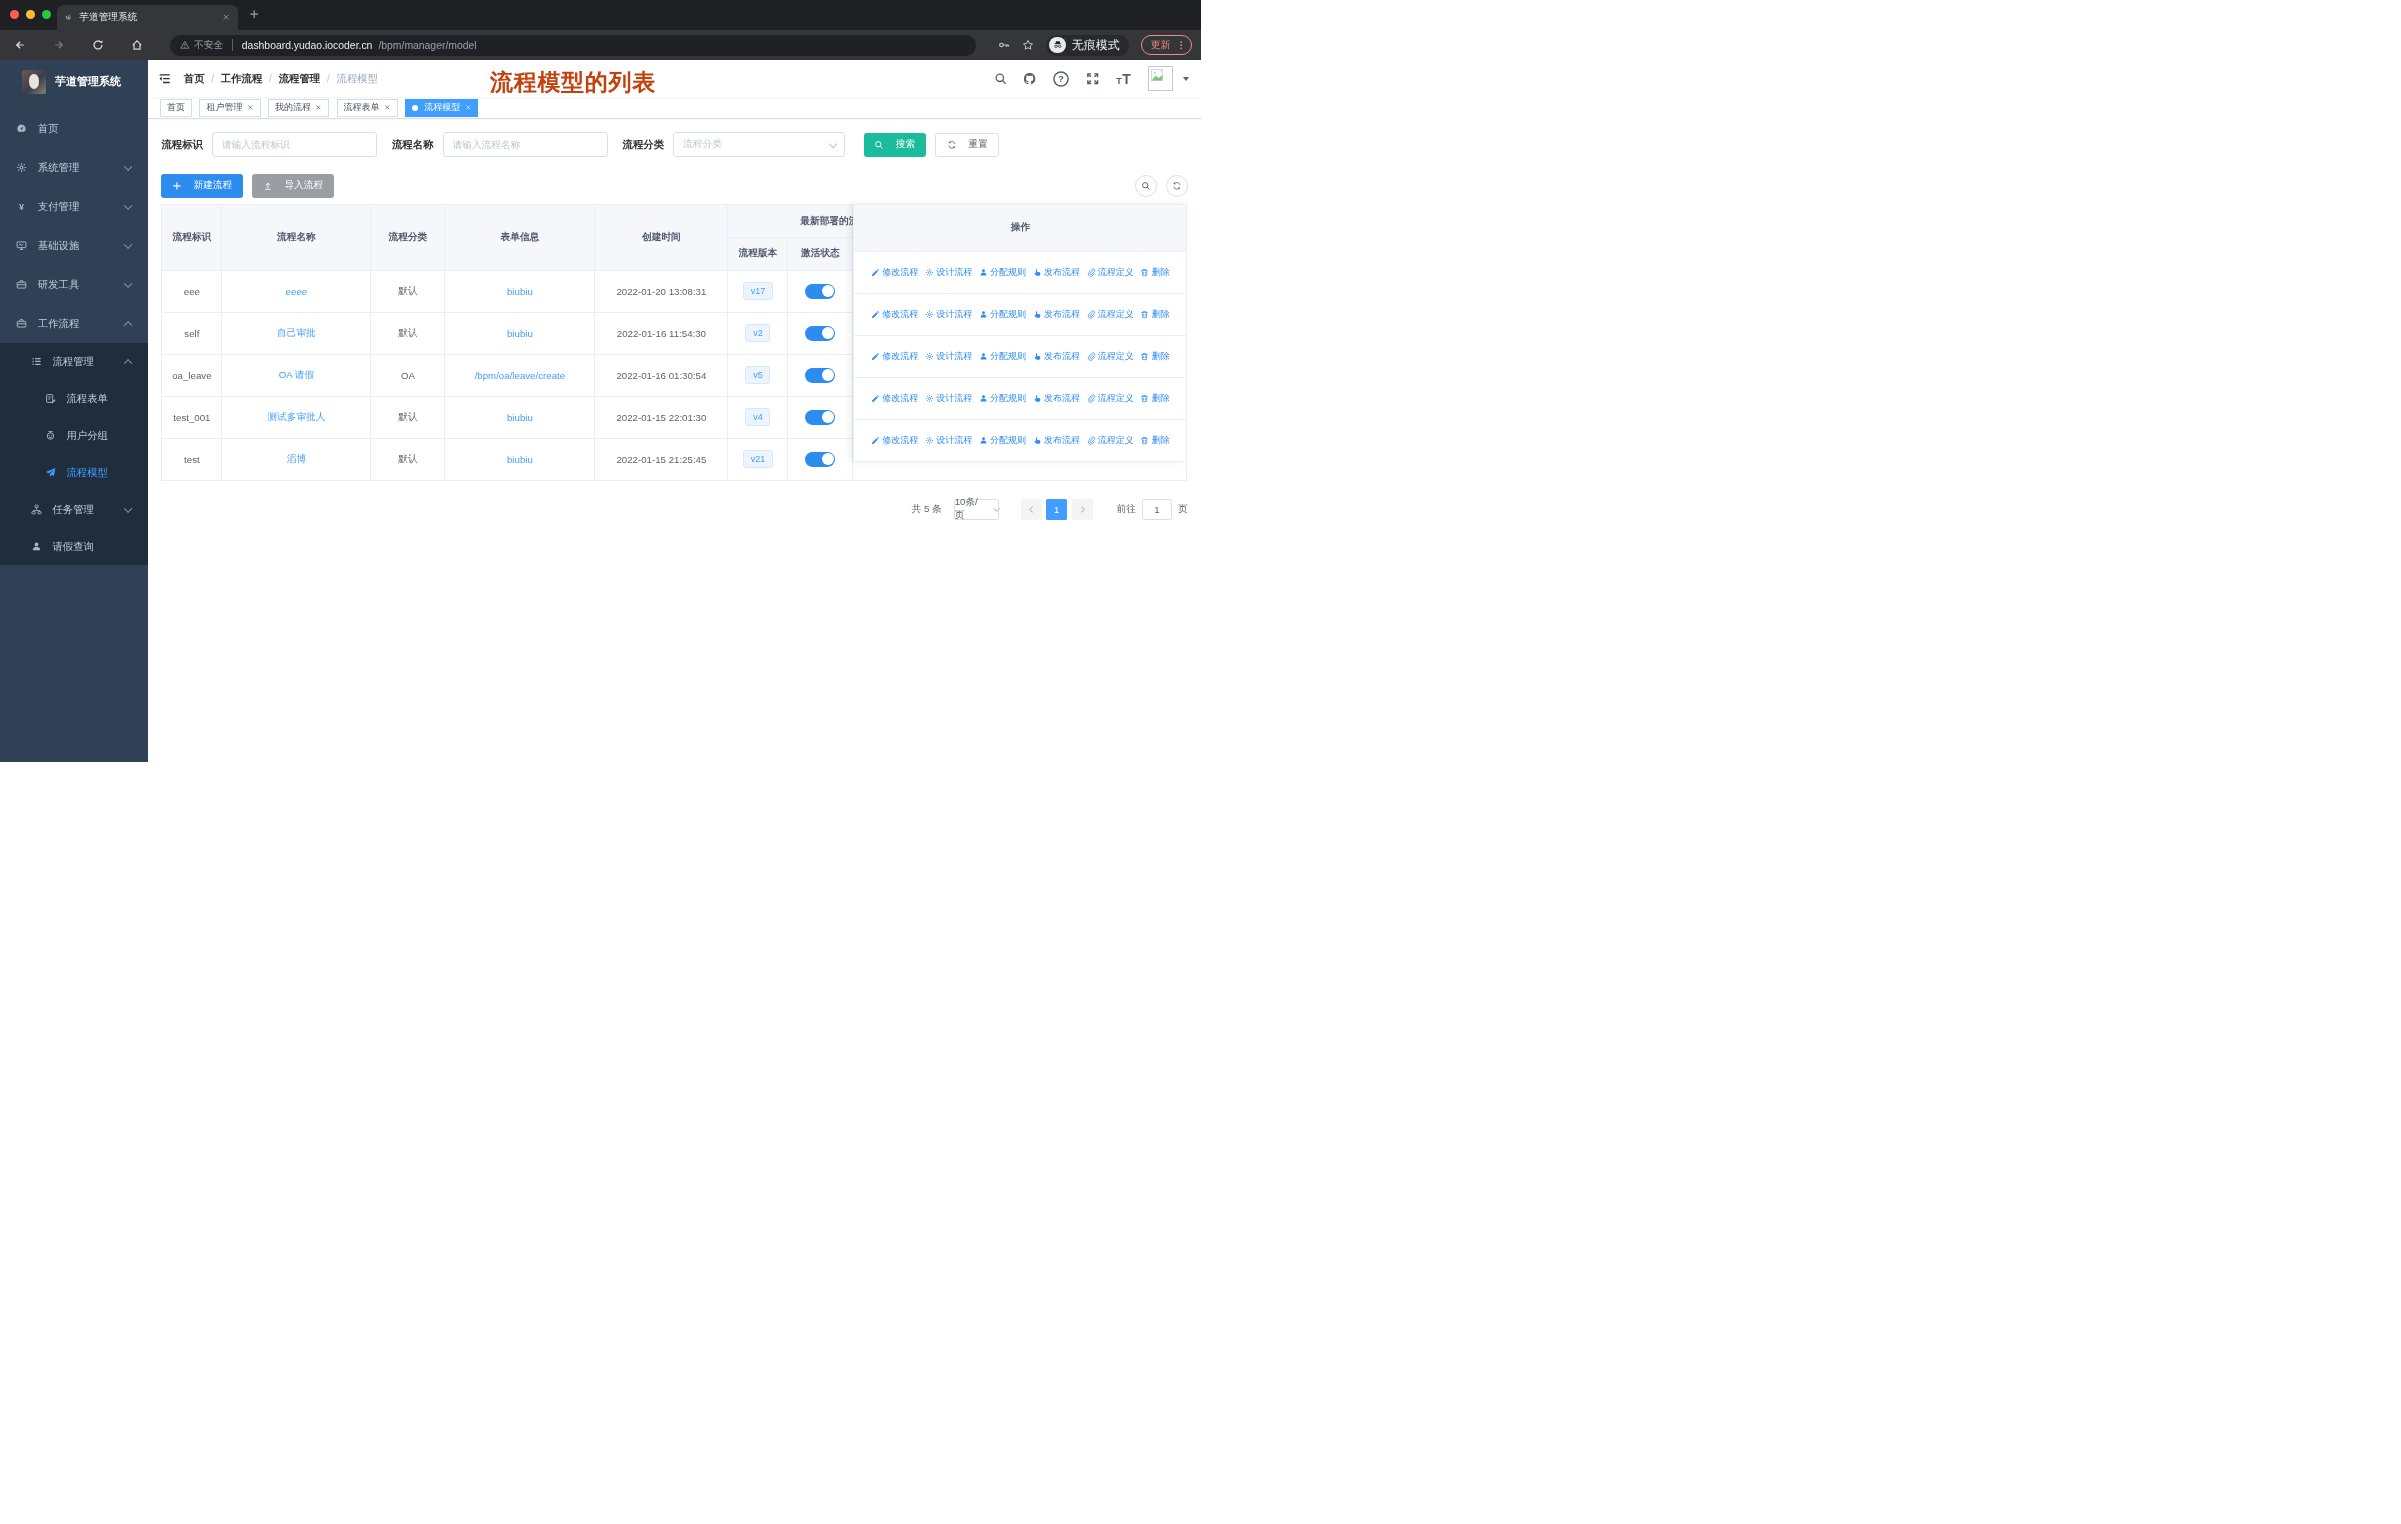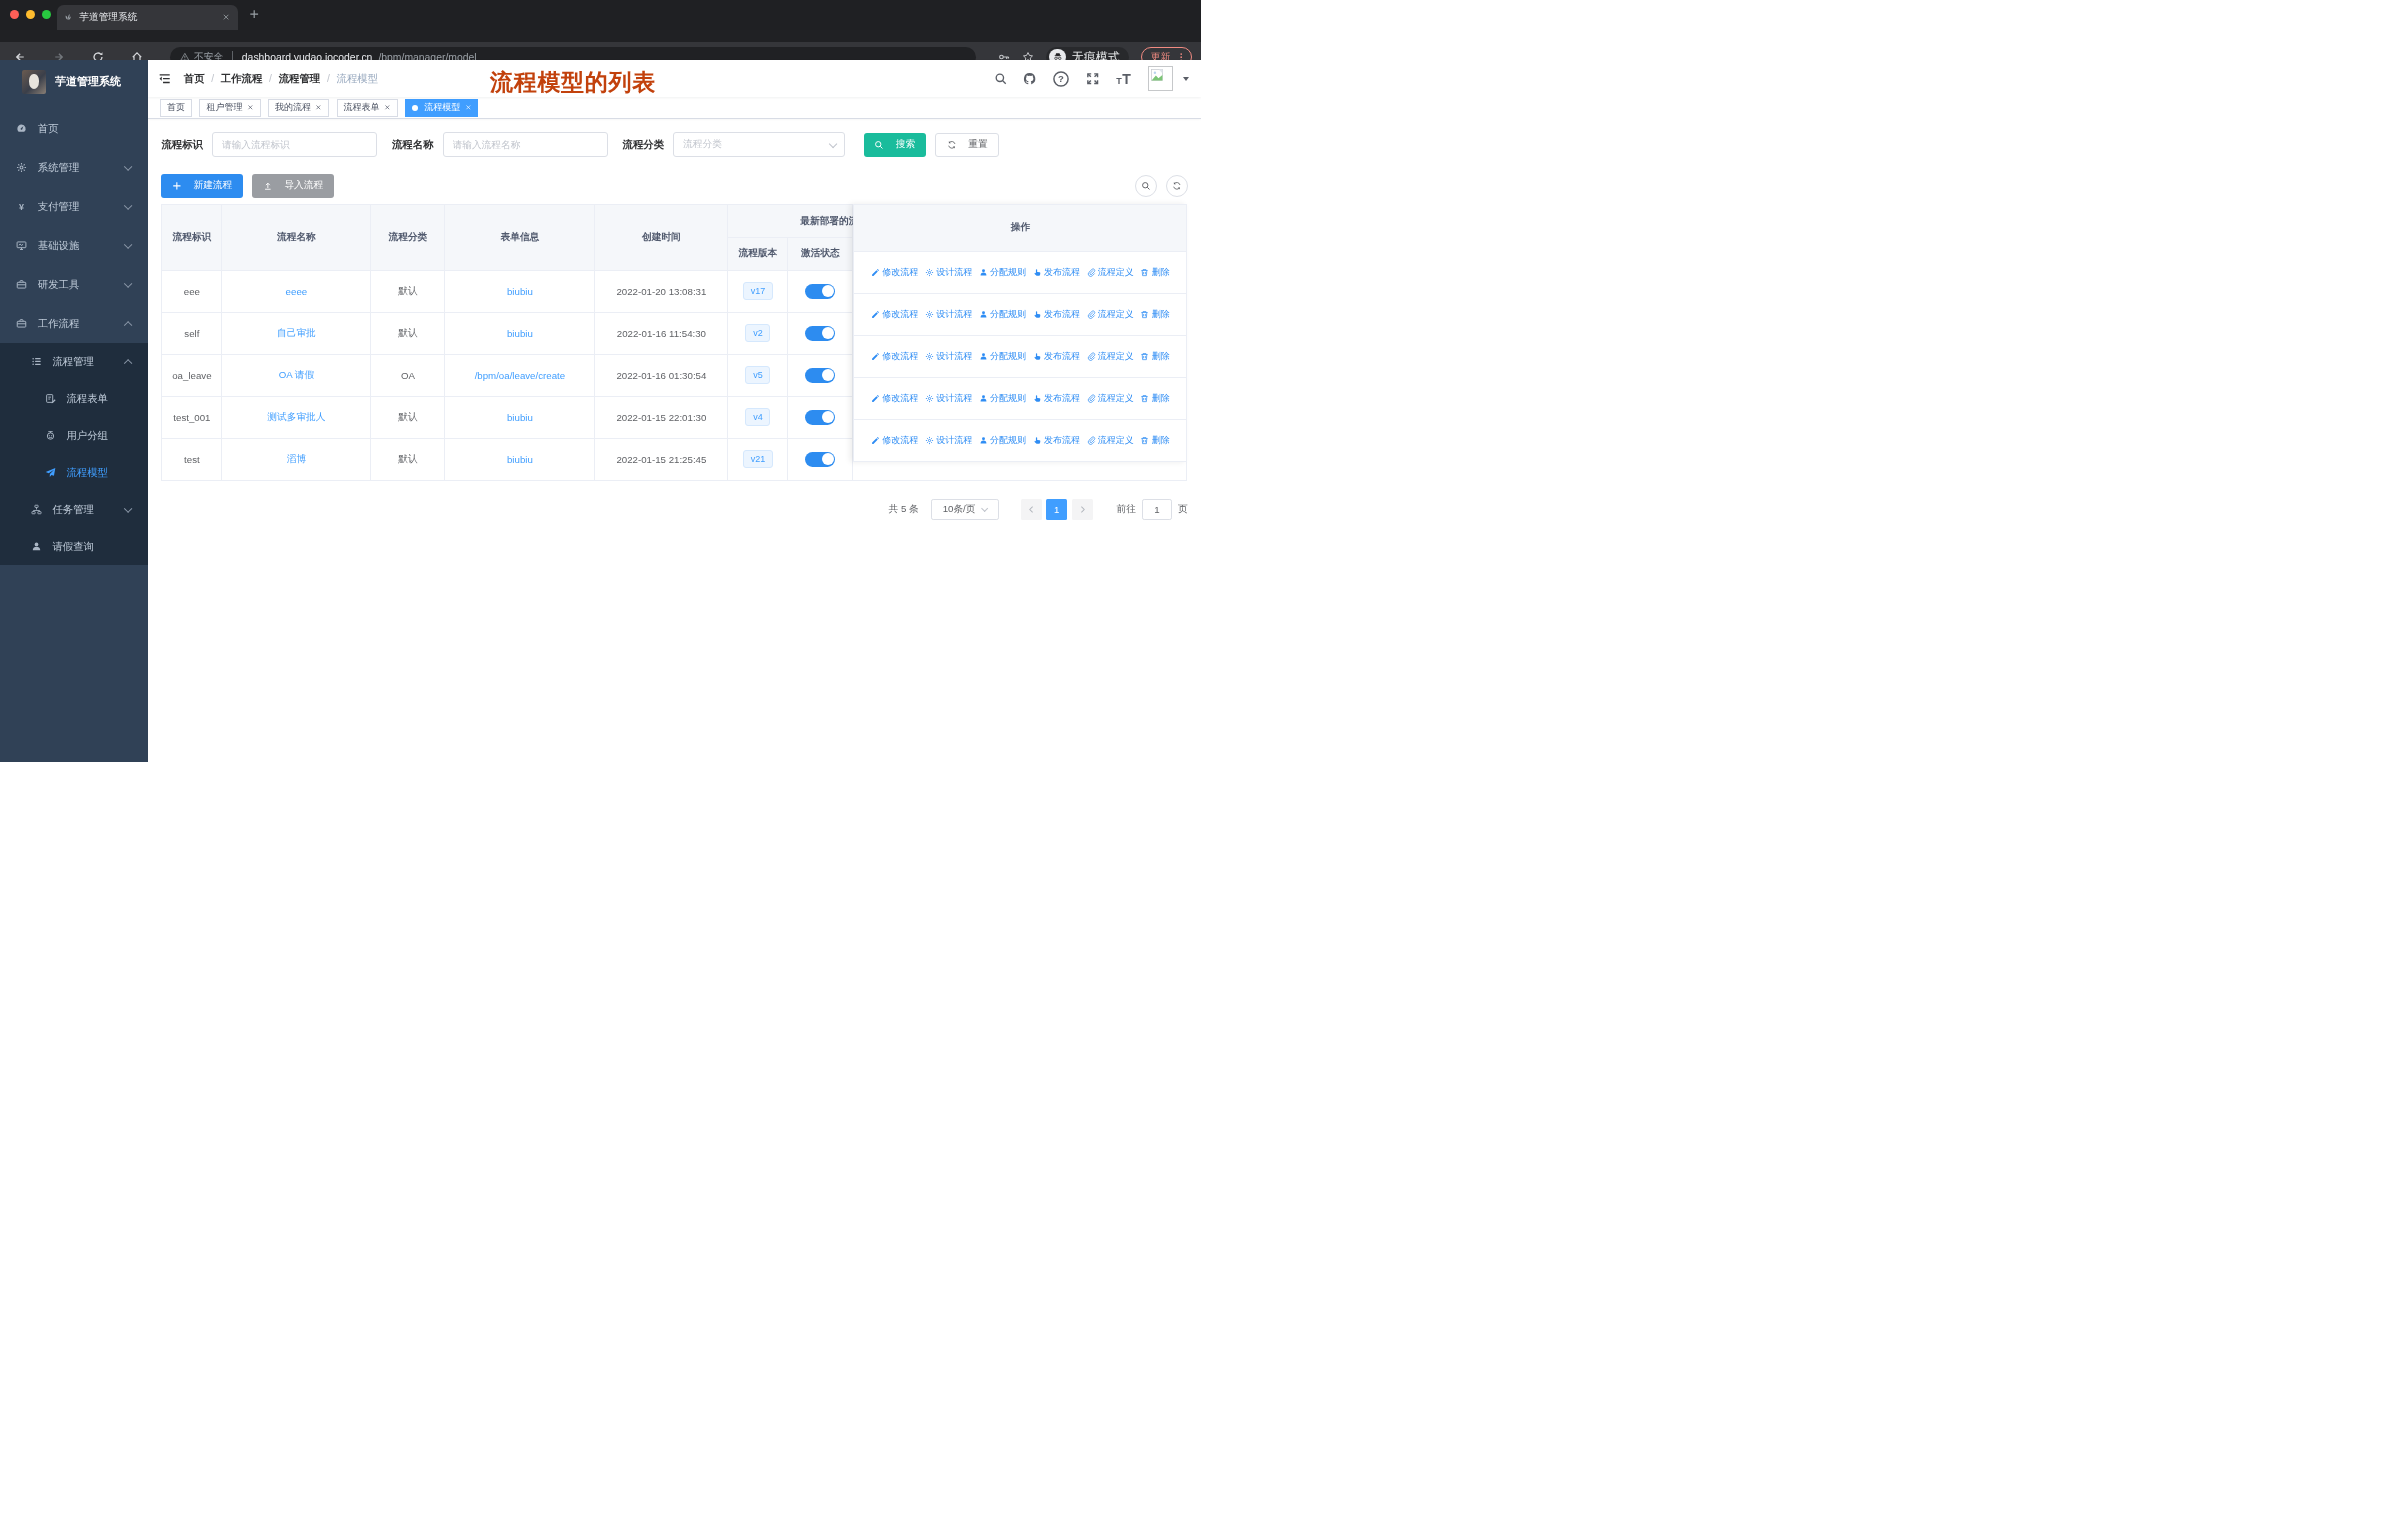--- a/index.html
+++ b/index.html
@@ -11,21 +11,21 @@
 .chrome { width:1201px; height:60px; background:#202124; }
 .tabstrip { height:30px; position:relative; background:#1f2023; }
 .traffic { position:absolute; left:10.4px; top:10.4px; display:flex; gap:6.7px; }
 .traffic i { width:9px; height:9px; border-radius:50%; display:block; }
 .t-red{background:#ff5f57}.t-yellow{background:#febc2e}.t-green{background:#28c840}
 .tab { position:absolute; left:57px; top:5.2px; width:181px; height:24.6px; background:#35363a; border-radius:6.7px 6.7px 0 0; display:flex; align-items:center; padding:0 7.4px; gap:6.7px; color:#e8eaed; font-size:9.7px; }
 .tab .title { flex:1; white-space:nowrap; overflow:hidden; }
 .tab .icon { color:#9aa0a6; font-size:8.2px; }
 .favicon { color:#2ba884; font-size:10.4px; }
 .newtab { position:absolute; left:249px; top:9px; color:#9aa0a6; font-size:11px; }
-.toolbar { height:30px; background:#35363a; display:flex; align-items:center; padding:0 9px; gap:18px;margin-top:12px; }
+.toolbar { height:30px; background:#35363a; display:flex; align-items:center; padding:0 9px; gap:18px; }
 .navbtn { color:#d5d7da; font-size:12px; width:21px; height:21px; display:flex; align-items:center; justify-content:center; border-radius:50%; }
 .navbtn.dim { color:#73777c; }
 .urlbar { flex:1; height:21px; background:#202124; border-radius:10.4px; display:flex; align-items:center; padding:0 10.4px; gap:6px; margin:0 4.5px; }
 .urlbar .sec { display:flex; align-items:center; gap:4.5px; color:#9aa0a6; font-size:9.7px; }
 .urlbar .divider { width:0.7px; height:12px; background:#5f6368; margin:0 3px; }
 .urlbar .host { color:#e8eaed; font-size:10.4px; }
 .urlbar .path { color:#9aa0a6; font-size:10.4px; }
 .tool-right { display:flex; align-items:center; gap:12px; }
 .tool-right .icon { color:#c7c9cc; font-size:12px; }
 .incog { height:21px; background:#28292c; border-radius:10.4px; display:flex; align-items:center; gap:6px; padding:0 9px 0 3px; }
@@ -123,21 +123,21 @@
 .fixed-col { position:absolute; top:0; right:0; width:334px; background:#fff; box-shadow:-3px 0 6px rgba(0,0,0,.08); }
 .fixed-col .fhead { height:48px; background:#f5f7fa; border:0.7px solid #ebeef5; display:flex; align-items:center; justify-content:center; color:#515a6e; font-weight:bold; font-size:9.7px; }
 .fixed-col .frow { height:42px; border:0.7px solid #ebeef5; border-top:none; display:flex; align-items:center; justify-content:center; background:#fff; }
 .ops { display:flex; align-items:center; gap:6.7px; white-space:nowrap; }
 a.oplink { color:#2f8df4; font-size:9px; text-decoration:none; display:inline-flex; align-items:center; gap:2.2px; cursor:pointer; }
 a.oplink .icon { font-size:9px; }
 
 
 .pager-row { display:flex; align-items:center; justify-content:flex-end; margin-top:18px; font-size:9.7px; color:#606266; gap:0; }
 .pg-total { margin-right:12px; }
-.pg-size { width:68px; height:21px; border:0.7px solid #dcdfe6; border-radius:2.2px; display:flex; align-items:center; justify-content:center; gap:6px; color:#606266; margin-right:22px; }
+.pg-size { width:45px; height:21px; border:0.7px solid #dcdfe6; border-radius:2.2px; display:flex; align-items:center; justify-content:center; gap:6px; color:#606266; margin-right:22px; }
 .pg-size .chev { width:5.2px; height:5.2px; border-right:0.9px solid #c0c4cc; border-bottom:0.9px solid #c0c4cc; transform:rotate(45deg) translateY(-1.5px); }
 .pg-btn { width:21px; height:21px; border-radius:1.5px; background:#f4f4f5; color:#b2b6bd; display:flex; align-items:center; justify-content:center; font-size:9px; margin-right:4.5px; cursor:pointer; }
 .pg-page { width:21px; height:21px; border-radius:1.5px; background:#409eff; color:#fff; display:flex; align-items:center; justify-content:center; font-size:9.7px; margin-right:4.5px; cursor:pointer; }
 .pg-goto { margin-left:19.4px; margin-right:6px; }
 .pg-input { width:30px; height:21px; border:0.7px solid #dcdfe6; border-radius:2.2px; text-align:center; font-size:9.7px; color:#606266; margin-right:6px; outline:none; font-family:inherit; }
 </style>
 </head>
 <body>
 
 <div class="chrome">

